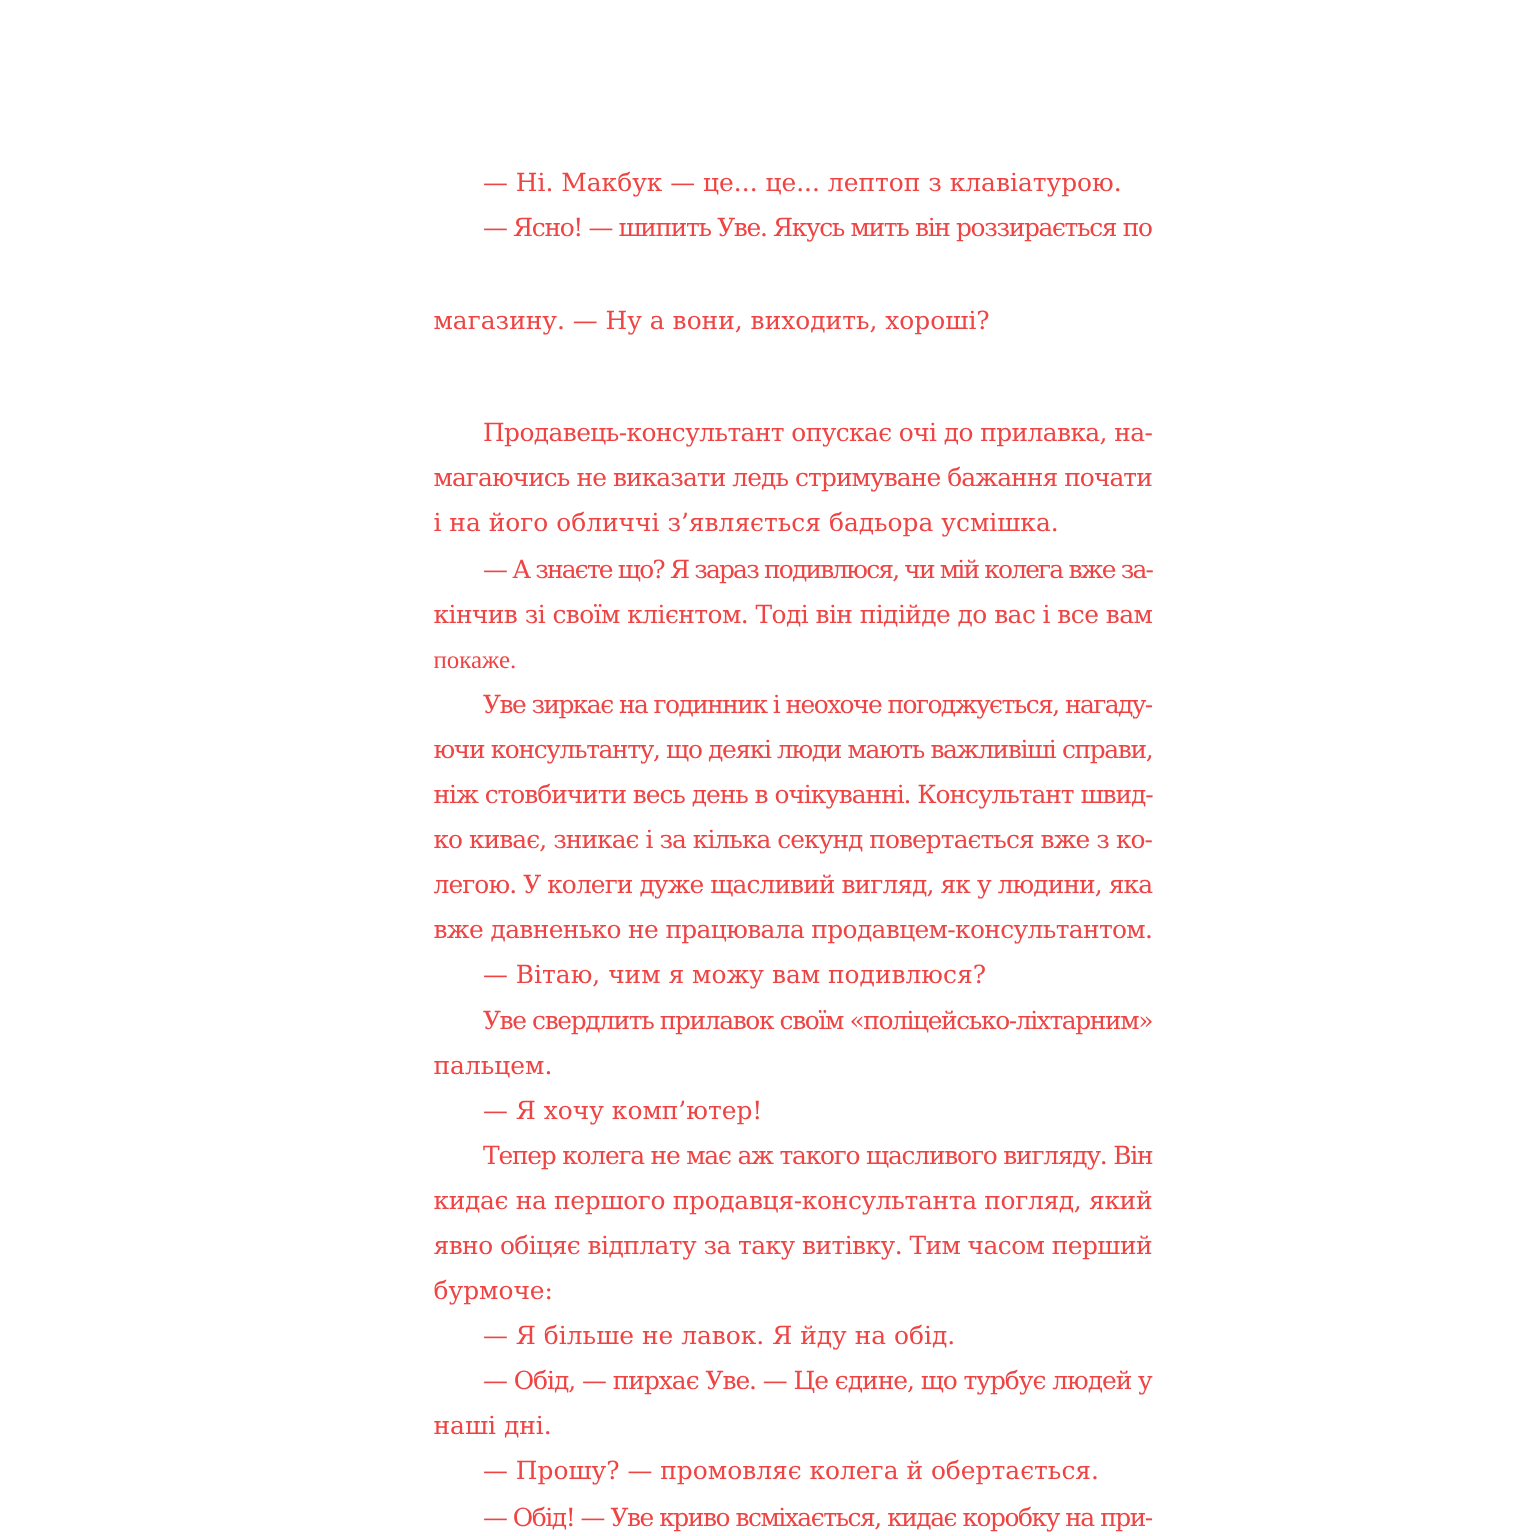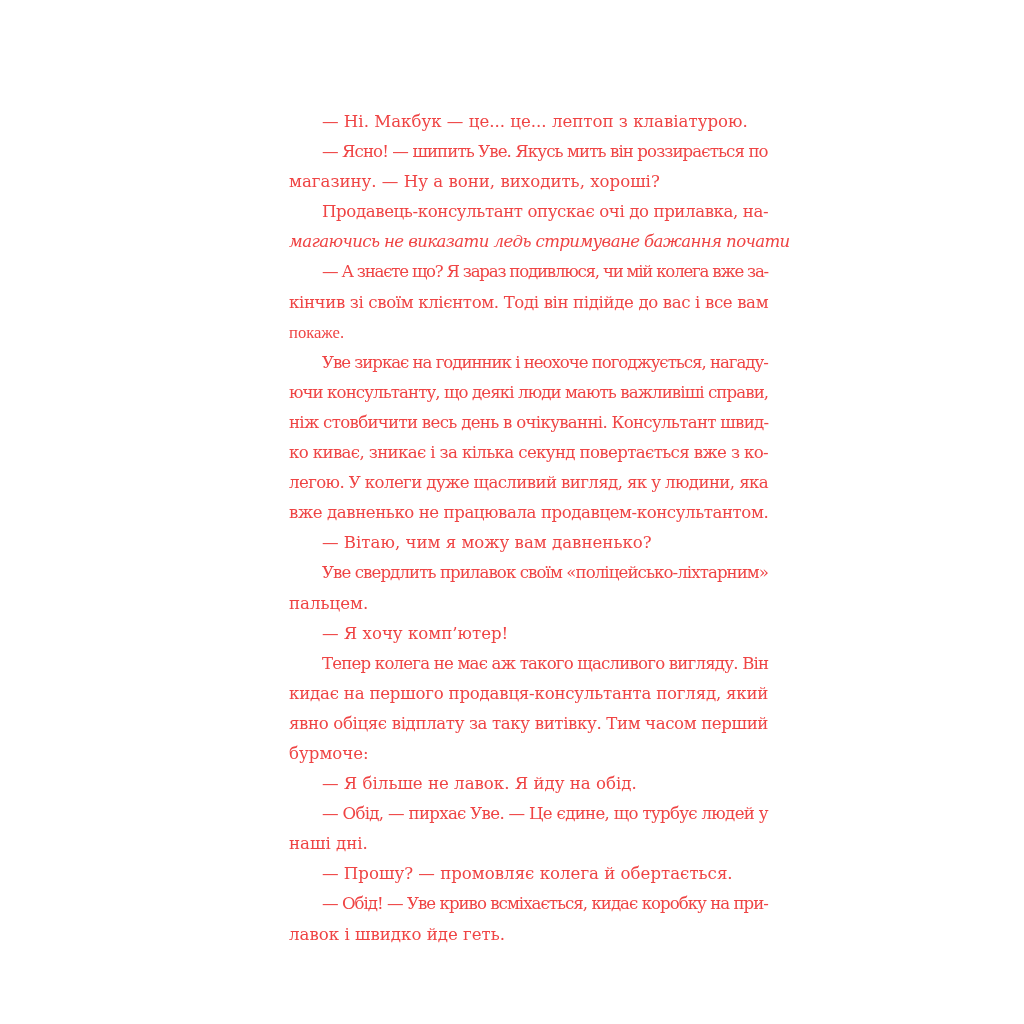--- a/index.html
+++ b/index.html
@@ -48,45 +48,46 @@
 <body>
 
 <div class="page">
 
   <div class="para">
     <span class="line first last" style="display: block; width: auto; text-align: left; text-align-last: left;">— Ні. Макбук — це... це... лептоп з клавіатурою.</span>
   </div>
 
   <div class="para">
     <span class="line first" style="display: block; width: auto; text-align: left; text-align-last: left; letter-spacing: -0.903846px;">— Ясно! — шипить Уве. Якусь мить він роззирається по</span>
-    <span class="line last" style="display: block; width: auto; text-align: left; text-align-last: left;">магазину. — Ну а вони, виходить, хороші?</span>
+    <span class="line last" style="display: block; width: auto; text-align: left; text-align-last: left; margin-top: 32px;">магазину. — Ну а вони, виходить, хороші?</span>
   </div>
 
   <div class="para">
-    <span class="line first" style="display: block; width: auto; text-align: right; text-align-last: left; letter-spacing: -0.4px;">Продавець-консультант опускає очі до прилавка, на-</span>
-    <span class="line" style="display: block; width: auto; text-align: left; text-align-last: left; letter-spacing: -0.615385px; font-style: italic;">магаючись не виказати ледь стримуване бажання почати</span>
+    <span class="line first" style="display: block; width: auto; text-align: right; text-align-last: left; letter-spacing: -0.4px; margin-top: 45px;">Продавець-консультант опускає очі до прилавка, на-</span>
+    <span class="line" style="display: block; width: auto; text-align: left; text-align-last: left; letter-spacing: -0.615385px;">магаючись не виказати ледь стримуване бажання почати</span>
+    <span class="line last" style="display: block; width: auto; text-align: left; text-align-last: left;">і на його обличчі з’являється бадьора усмішка.</span>
   </div>
 
   <div class="para">
     <span class="line first" style="display: block; width: auto; text-align: left; text-align-last: left; letter-spacing: -1.21818px;">— А знаєте що? Я зараз подивлюся, чи мій колега вже за-</span>
     <span class="line" style="display: block; width: auto; text-align: left; text-align-last: left; letter-spacing: -0.372881px;">кінчив зі своїм клієнтом. Тоді він підійде до вас і все вам</span>
     <span class="line last" style="display: block; width: auto; text-align: left; text-align-last: left; font-family: Liberation Serif, serif;">покаже.</span>
   </div>
 
   <div class="para">
     <span class="line first" style="display: block; width: auto; text-align: left; text-align-last: left; letter-spacing: -1.03704px;">Уве зиркає на годинник і неохоче погоджується, нагаду-</span>
     <span class="line" style="display: block; width: auto; text-align: left; text-align-last: left; letter-spacing: -0.909091px;">ючи консультанту, що деякі люди мають важливіші справи,</span>
     <span class="line" style="display: block; width: auto; text-align: left; text-align-last: left; letter-spacing: -0.696429px;">ніж стовбичити весь день в очікуванні. Консультант швид-</span>
     <span class="line" style="display: block; width: auto; text-align: left; text-align-last: left; letter-spacing: -0.637931px;">ко киває, зникає і за кілька секунд повертається вже з ко-</span>
     <span class="line" style="display: block; width: auto; text-align: left; text-align-last: left; letter-spacing: -0.611111px;">легою. У колеги дуже щасливий вигляд, як у людини, яка</span>
     <span class="line last" style="display: block; width: auto; text-align: left; text-align-last: left; letter-spacing: -0.431373px;">вже давненько не працювала продавцем-консультантом.</span>
   </div>
 
   <div class="para">
-    <span class="line first last" style="display: block; width: auto; text-align: left; text-align-last: left;">— Вітаю, чим я можу вам давненько?</span>
+    <span class="line first last" style="display: block; width: auto; text-align: left; text-align-last: left;">— Вітаю, чим я можу вам подивлюся?</span>
   </div>
 
   <div class="para">
     <span class="line first" style="display: block; width: auto; text-align: left; text-align-last: left; letter-spacing: -0.923077px;">Уве свердлить прилавок своїм «поліцейсько-ліхтарним»</span>
     <span class="line last" style="display: block; width: auto; text-align: left; text-align-last: left;">пальцем.</span>
   </div>
 
   <div class="para">
     <span class="line first last" style="display: block; width: auto; text-align: left; text-align-last: left;">— Я хочу комп’ютер!</span>
   </div>

